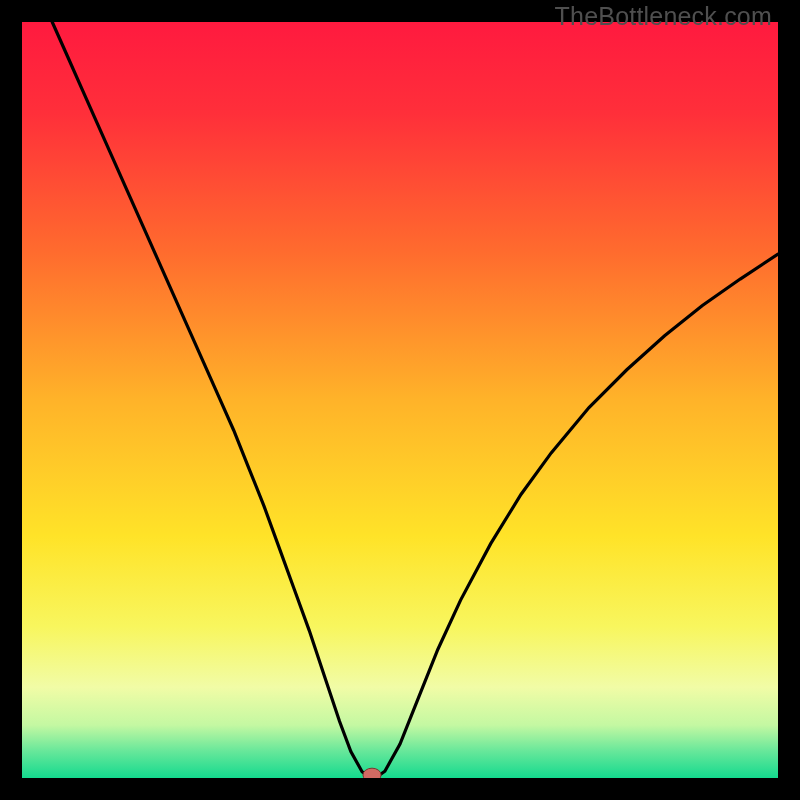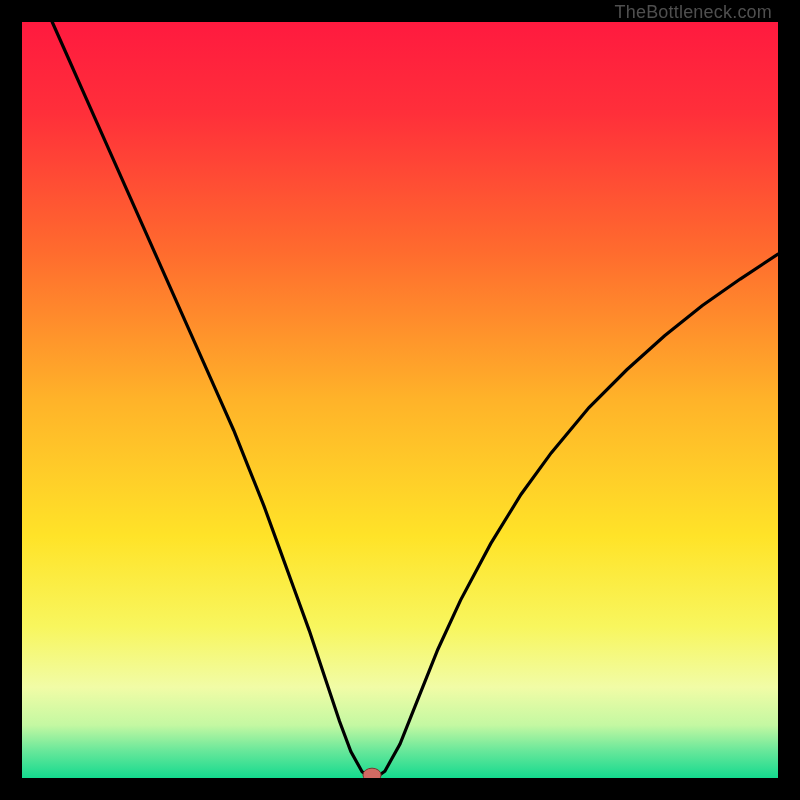--- a/index.html
+++ b/index.html
@@ -24,21 +24,21 @@
     left: 0;
     top: 0;
     width: 756px;
     height: 756px;
   }
   .watermark {
     position: absolute;
     top: 2px;
     right: 28px;
     color: #4f4f4f;
-    font-size: 18px;
+    font-size: 25px;
     font-weight: 500;
     letter-spacing: 0.2px;
   }
   svg { display: block; }
 </style>
 </head>
 <body>
 
 <div class="frame">
   <svg class="plot-area" viewBox="0 0 756 756" preserveAspectRatio="none">

